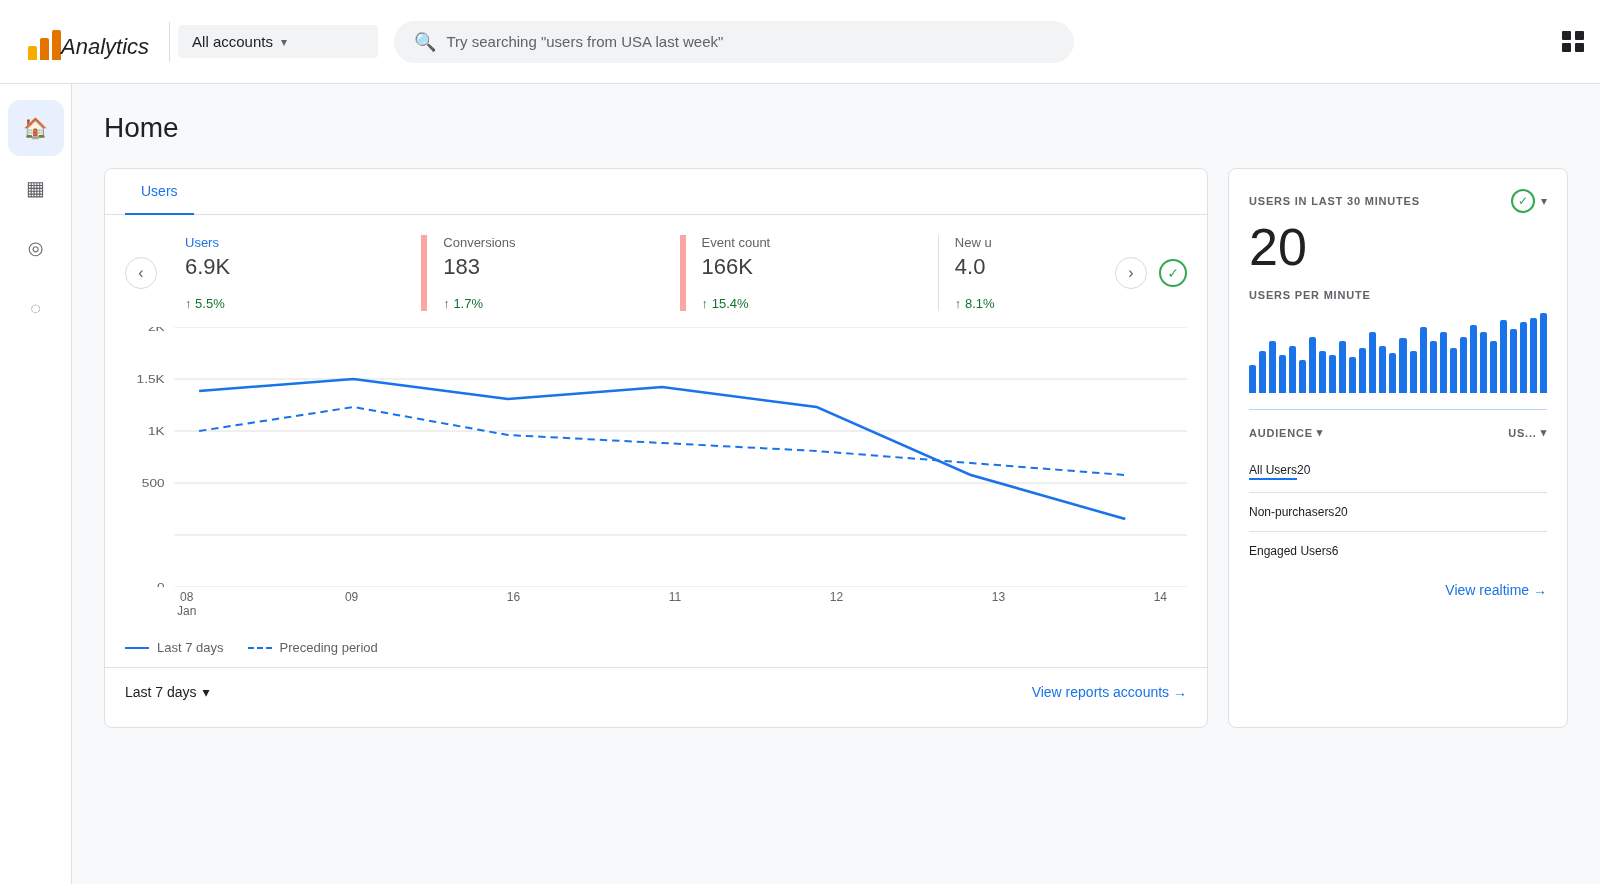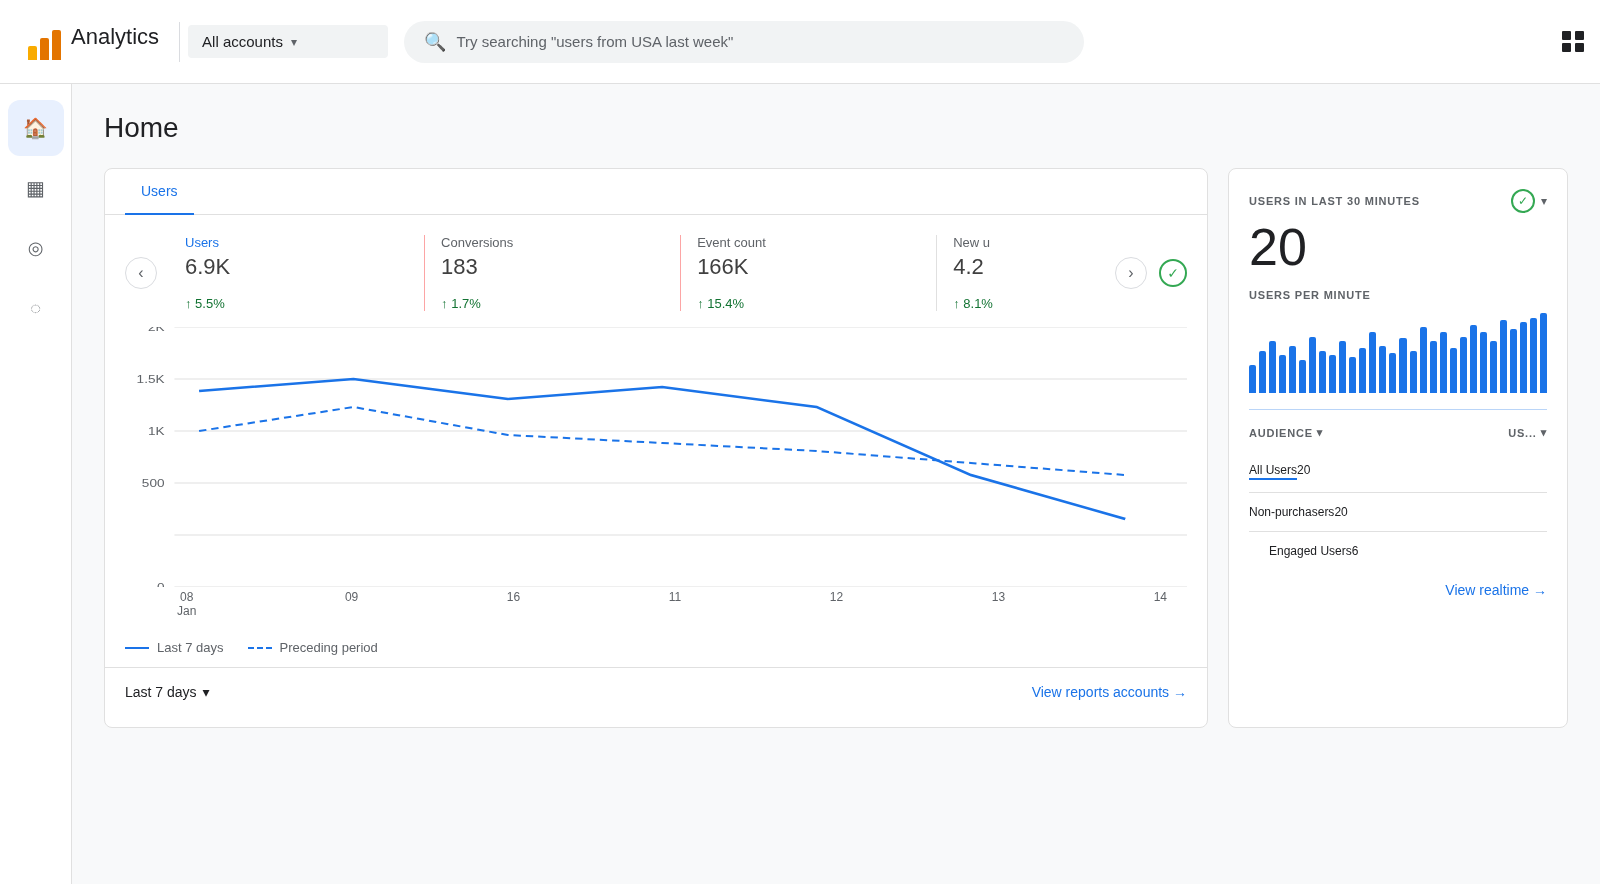--- a/index.html
+++ b/index.html
@@ -4,21 +4,21 @@
   <style>
     * { box-sizing: border-box; margin: 0; padding: 0; }
     body { font-family: 'Google Sans', Arial, sans-serif; background: #f8f9fa; color: #202124; font-size: 14px; }
 
     
     .header {
       display: flex; align-items: center; height: 84px;
       background: #fff; border-bottom: 1px solid #e0e0e0;
       padding: 0 16px; gap: 0; position: fixed; top: 0; left: 0; right: 0; z-index: 100;
     }
-    .header-logo { display: flex; align-items: flex-start; gap: 10px; padding: 0 12px; }
+    .header-logo { display: flex; align-items: flex-end; padding: 0 12px; font-style: italic; }
     .logo-bars { display: flex; align-items: flex-end; gap: 3px; height: 36px; }
     .logo-bar { width: 9px; border-radius: 2px 2px 0 0; }
     .logo-bar-1 { height: 14px; background: #f9ab00; }
     .logo-bar-2 { height: 22px; background: #e37400; }
     .logo-bar-3 { height: 30px; background: #e37400; }
     .header-title { font-size: 22px; font-weight: 400; color: #202124; }
     .header-divider { width: 1px; height: 40px; background: #dadce0; margin: 0 8px; }
     .account-selector {
       display: flex; align-items: center; gap: 6px;
       background: #f1f3f4; border-radius: 4px; padding: 8px 14px;
@@ -75,21 +75,21 @@
 
     .metrics-row {
       display: flex; align-items: center; padding: 20px 20px 0 20px; gap: 0;
     }
     .nav-arrow {
       width: 32px; height: 32px; border-radius: 50%; border: 1px solid #dadce0;
       display: flex; align-items: center; justify-content: center;
       cursor: pointer; color: #5f6368; font-size: 16px; flex-shrink: 0; background: #fff;
     }
     .metrics-list { display: flex; flex: 1; gap: 0; padding: 0 12px; }
-    .metric-item { flex: 1; padding: 0 16px; border-left: 1px solid #fca5a5; cursor: pointer; }
+    .metric-item { flex: 1; padding: 0 16px; border-left: 6px solid #fca5a5; cursor: pointer; }
     .metric-item:first-child { border-left: none; }
     .metric-label { font-size: 13px; color: #5f6368; margin-bottom: 4px; }
     .metric-label.active { color: #1a73e8; font-weight: 500; }
     .metric-value { font-size: 22px; font-weight: 400; color: #404040; margin-bottom: 16px; }
     .metric-change { font-size: 13px; color: #137333; display: flex; align-items: center; gap: 2px; }
     .check-circle {
       width: 28px; height: 28px; border-radius: 50%; border: 2px solid #34a853;
       display: flex; align-items: center; justify-content: center;
       color: #34a853; font-size: 14px; flex-shrink: 0;
     }
@@ -134,21 +134,21 @@
     .audience-row { display: flex; justify-content: space-between; margin-bottom: 12px; }
     .audience-btn {
       display: flex; align-items: center; gap: 4px; font-size: 11px;
       font-weight: 600; letter-spacing: 0.8px; color: #5f6368; cursor: pointer; text-transform: uppercase;
     }
     .audience-table { width: 100%; }
     .audience-row-item {
       display: flex; justify-content: flex-start; padding: 12px 0;
       border-bottom: 1px solid #e0e0e0; font-size: 12px; color: #202124;
     }
-    .audience-row-item:last-child { border-bottom: none; margin-left: 20px; }
+    .audience-row-item:last-child { border-bottom: none; }
     .audience-name { color: #202124; }
     .audience-name.underlined { border-bottom: 2px solid #1a73e8; padding-bottom: 1px; }
     .audience-count { color: #202124; font-weight: 400; }
 
     .rt-footer { display: flex; justify-content: flex-end; margin-top: 12px; }
     .view-realtime { color: #1a73e8; font-size: 14px; cursor: pointer; display: flex; align-items: center; gap: 4px; }
   </style>
 </head>
 <body>
 
@@ -218,21 +218,21 @@
             <div class="metric-value">183</div>
             <div class="metric-change">↑ 1.7%</div>
           </div>
           <div class="metric-item">
             <div class="metric-label">Event count</div>
             <div class="metric-value">166K</div>
             <div class="metric-change">↑ 15.4%</div>
           </div>
           <div class="metric-item-partial">
             <div class="metric-label">New u</div>
-            <div class="metric-value">4.2</div>
+            <div class="metric-value">4.0</div>
             <div class="metric-change">↑ 8.1%</div>
           </div>
         </div>
         <div class="nav-arrow">›</div>
         <div style="width:12px"></div>
         <div class="check-circle">✓</div>
       </div>
 
       <div class="chart-area">
         <svg class="chart-svg" viewBox="0 0 860 260" preserveAspectRatio="none">

